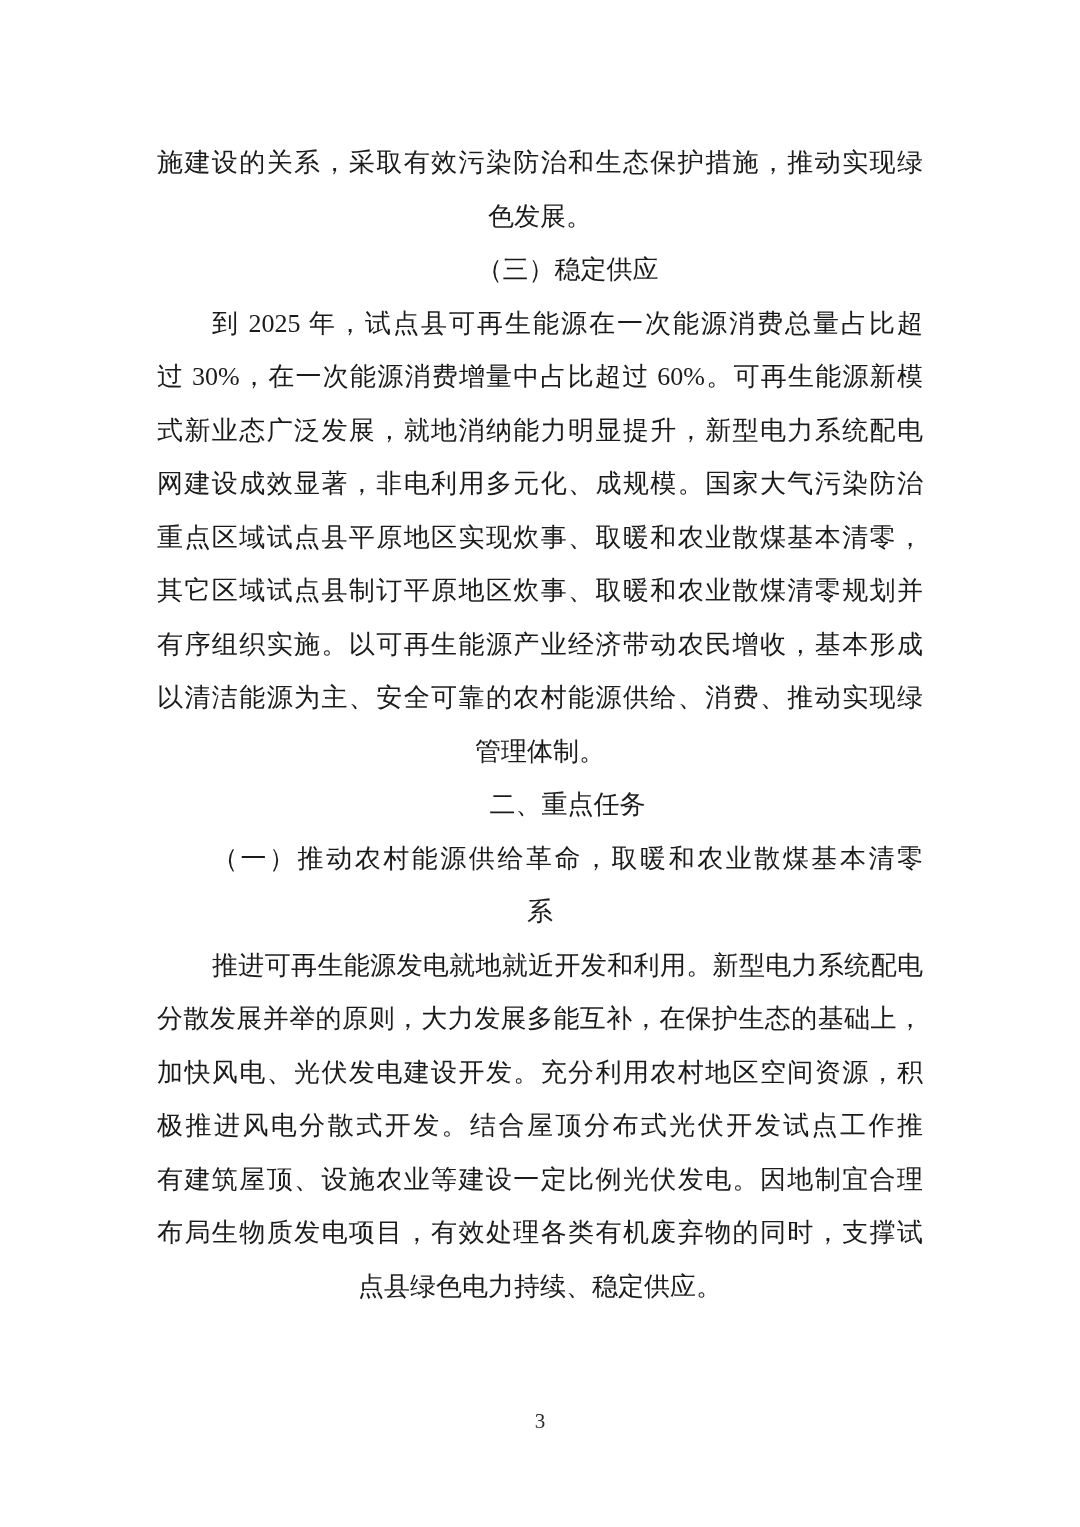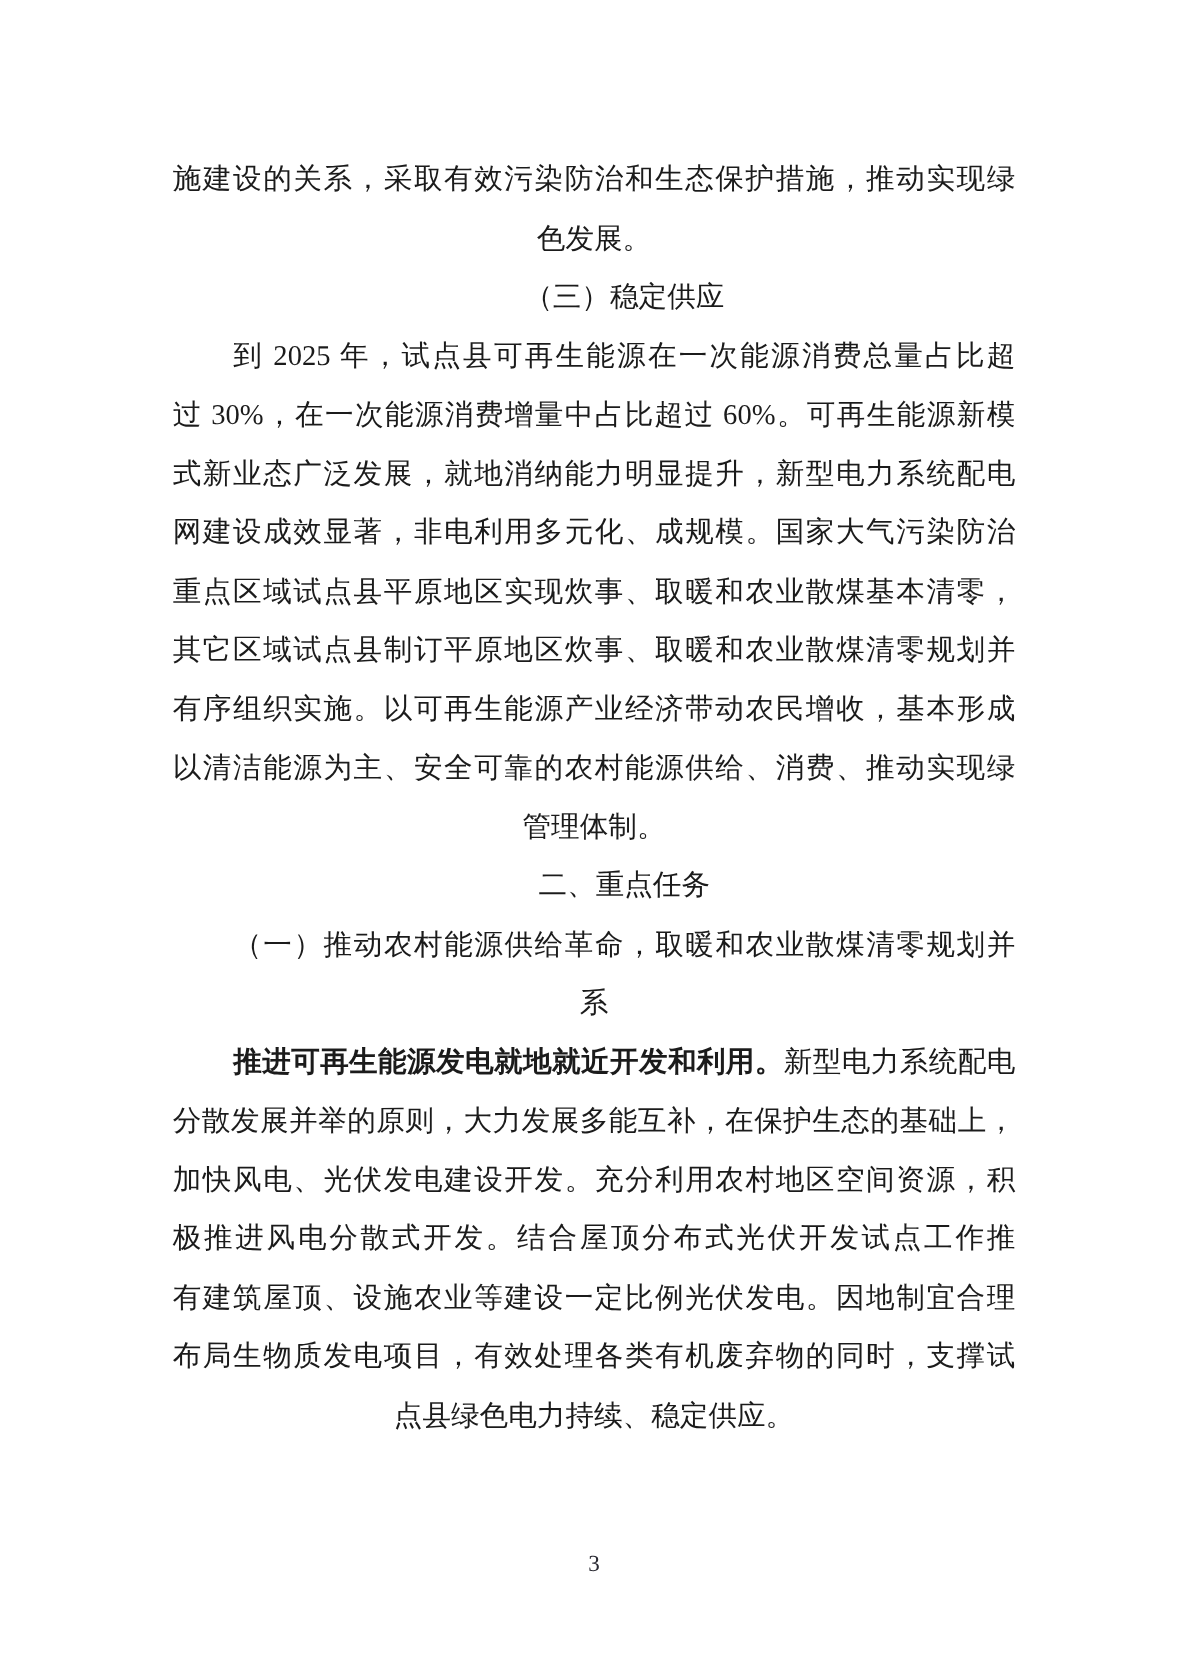--- a/index.html
+++ b/index.html
@@ -31,21 +31,21 @@
   }
   .line.just {
     text-align: justify;
     text-align-last: justify;
     text-justify: inter-character;
   }
   .line.indent {
     padding-left: 55px;
   }
   .bold-run {
-    font-weight: 700;
+    font-weight: 400;
   }
   .page-number {
     position: absolute;
     top: 1406px;
     left: 0;
     width: 1080px;
     text-align: center;
     font-size: 21px;
     line-height: 30px;
     color: #2a2a33;
@@ -61,21 +61,21 @@
     <div class="line indent just"><span>到 2025 年，试点县可再生能源在一次能源消费总量占比超</span></div>
     <div class="line just"><span>过 30%，在一次能源消费增量中占比超过 60%。可再生能源新模</span></div>
     <div class="line just"><span>式新业态广泛发展，就地消纳能力明显提升，新型电力系统配电</span></div>
     <div class="line just"><span>网建设成效显著，非电利用多元化、成规模。国家大气污染防治</span></div>
     <div class="line just"><span>重点区域试点县平原地区实现炊事、取暖和农业散煤基本清零，</span></div>
     <div class="line just"><span>其它区域试点县制订平原地区炊事、取暖和农业散煤清零规划并</span></div>
     <div class="line just"><span>有序组织实施。以可再生能源产业经济带动农民增收，基本形成</span></div>
     <div class="line just"><span>以清洁能源为主、安全可靠的农村能源供给、消费、推动实现绿</span></div>
     <div class="line"><span>管理体制。</span></div>
     <div class="line indent"><span>二、重点任务</span></div>
-    <div class="line indent just"><span>（一）推动农村能源供给革命，取暖和农业散煤清零规划并</span></div>
+    <div class="line indent just"><span>（一）推动农村能源供给革命，取暖和农业散煤基本清零</span></div>
     <div class="line"><span>系</span></div>
     <div class="line indent just"><span class="bold-run">推进可再生能源发电就地就近开发和利用。</span><span>新型电力系统配电</span></div>
     <div class="line just"><span>分散发展并举的原则，大力发展多能互补，在保护生态的基础上，</span></div>
     <div class="line just"><span>加快风电、光伏发电建设开发。充分利用农村地区空间资源，积</span></div>
     <div class="line just"><span>极推进风电分散式开发。结合屋顶分布式光伏开发试点工作推</span></div>
     <div class="line just"><span>有建筑屋顶、设施农业等建设一定比例光伏发电。因地制宜合理</span></div>
     <div class="line just"><span>布局生物质发电项目，有效处理各类有机废弃物的同时，支撑试</span></div>
     <div class="line"><span>点县绿色电力持续、稳定供应。</span></div>
   </div>
 

